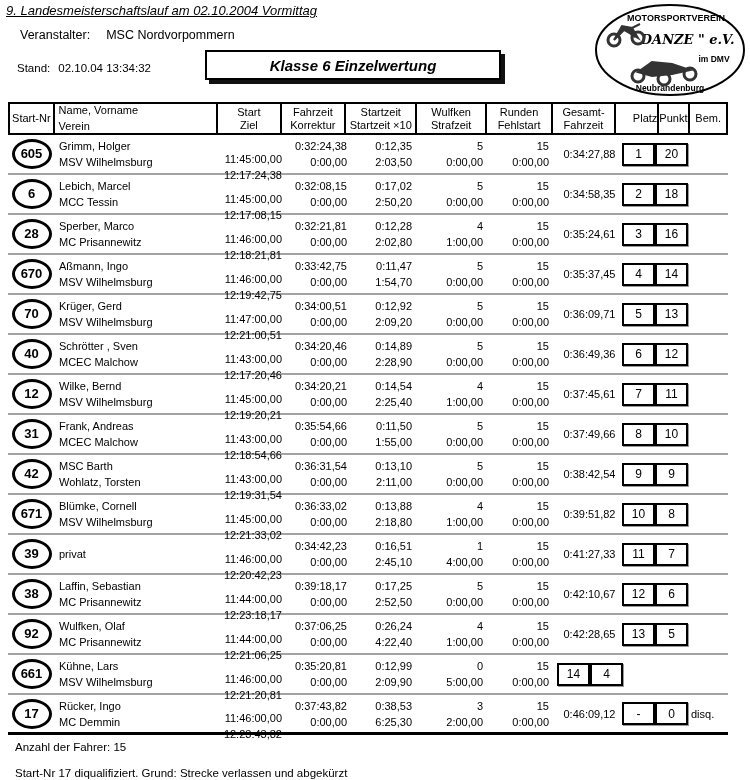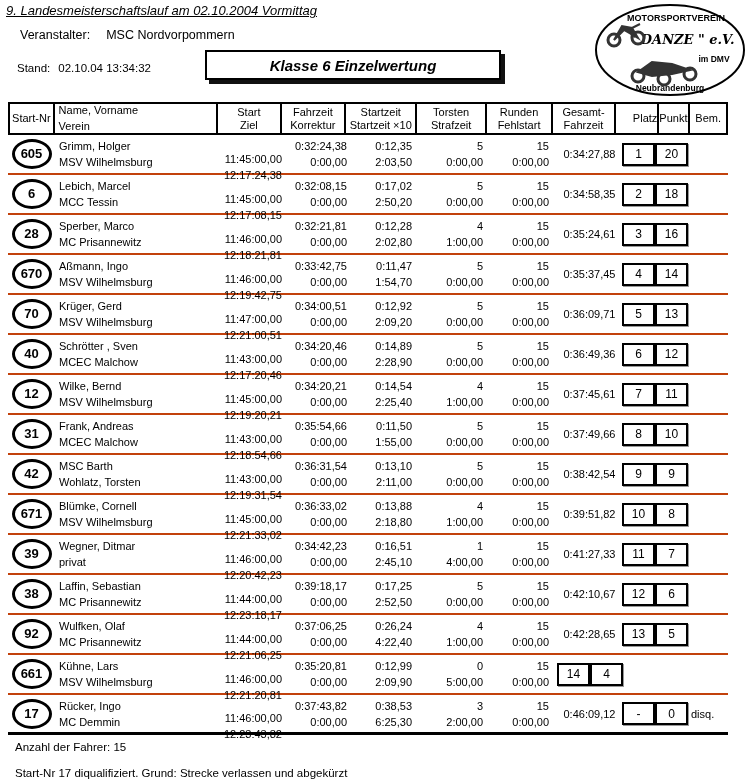--- a/index.html
+++ b/index.html
@@ -21,21 +21,21 @@
   .logo{position:absolute;left:592px;top:2px;width:156px;height:97px;}
 
   
   .results{position:absolute;left:8px;top:102px;width:720px;}
   .thead{display:flex;height:33px;}
   .th{border:2px solid #000;box-sizing:border-box;display:flex;flex-direction:column;
       justify-content:center;font-size:11px;line-height:13px;text-align:center;
       background:#fff;}
   .th + .th{margin-left:-2px;}
   .th.left{text-align:left;padding-left:4px;}
-  .trow{display:flex;height:40px;border-bottom:2px solid #c2410c;box-sizing:border-box;
+  .trow{display:flex;height:40px;border-bottom:2px solid #a3a3a3;box-sizing:border-box;
         align-items:center;}
   .trow.last{border-bottom:3px solid #000;}
   .cell{box-sizing:border-box;display:flex;flex-direction:column;justify-content:center;
         font-size:11px;line-height:16px;height:100%;}
   .c0{width:47px;align-items:center;}
   .c1{width:167px;padding-left:4px;}
   .c2{width:66px;text-align:right;padding-right:6px;margin-top:25px;}
   .c3{width:67px;text-align:right;padding-right:8px;}
   .c4{width:61px;text-align:right;padding-right:4px;}
   .c5{width:72px;text-align:right;padding-right:5px;}
@@ -110,21 +110,21 @@
         </div>
         <div class="th w3">
           <span>Fahrzeit</span>
           <span>Korrektur</span>
         </div>
         <div class="th w4">
           <span>Startzeit</span>
           <span>Startzeit ×10</span>
         </div>
         <div class="th w5">
-          <span>Torsten</span>
+          <span>Wulfken</span>
           <span>Strafzeit</span>
         </div>
         <div class="th w6">
           <span>Runden</span>
           <span>Fehlstart</span>
         </div>
         <div class="th w7">
           <span>Gesamt-</span>
           <span>Fahrzeit</span>
         </div>
@@ -547,21 +547,20 @@
           </div>
           <div class="cell c10">
             <div class=""></div>
           </div>
         </div>
         <div class="trow">
           <div class="cell c0">
             <div class="oval">39</div>
           </div>
           <div class="cell c1">
-            <div class="">Wegner, Ditmar</div>
             <div class="">privat</div>
           </div>
           <div class="cell c2">
             <div class="">11:46:00,00</div>
             <div class="">12:20:42,23</div>
           </div>
           <div class="cell c3">
             <div class="">0:34:42,23</div>
             <div class="">0:00,00</div>
           </div>

